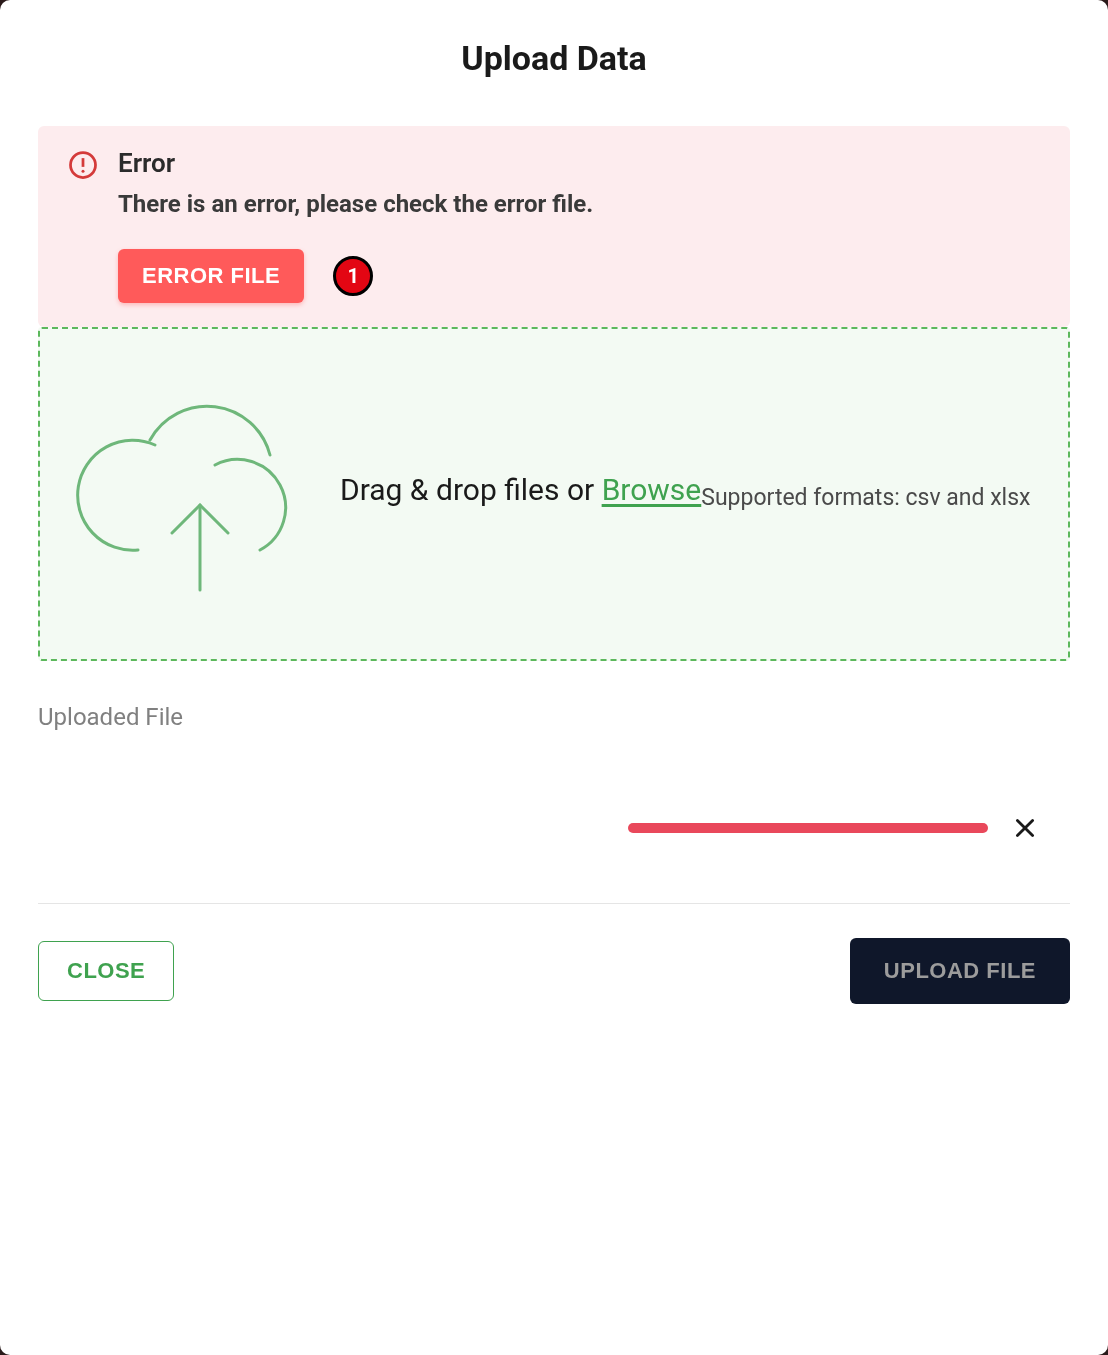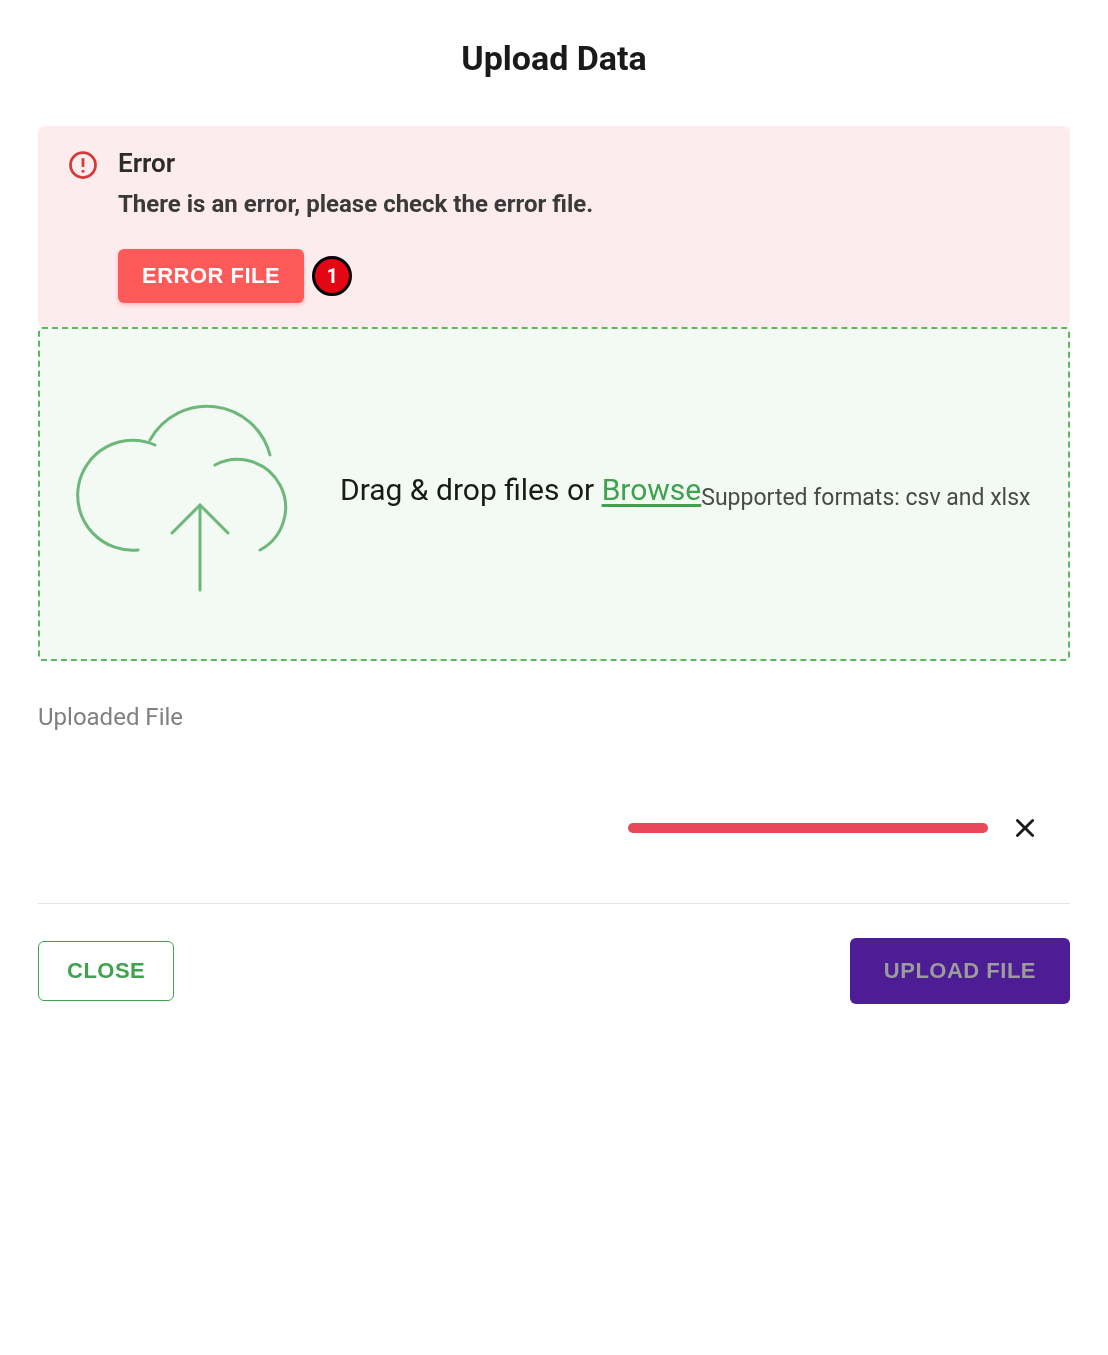--- a/index.html
+++ b/index.html
@@ -6,21 +6,21 @@
   html, body { width: 1108px; height: 1355px; }
   body {
     font-family: -apple-system, BlinkMacSystemFont, "Segoe UI", Roboto, Helvetica, Arial, sans-serif;
     background: #2a1a1a;
     display: flex;
     align-items: flex-start;
     justify-content: center;
   }
   .modal {
     background: #fff;
-    border-radius: 0;
+    border-radius: 10px;
     width: 100%;
     height: 100%;
     padding: 38px 38px 0 38px;
     display: flex;
     flex-direction: column;
   }
   .modal-title {
     font-size: 34px;
     font-weight: 700;
     color: #1a1a1a;
@@ -42,21 +42,21 @@
     font-weight: 600;
     color: #2b2b2b;
     margin-bottom: 12px;
   }
   .error-message {
     font-size: 24px;
     color: #3a3a3a;
     margin-bottom: 31px;
     font-weight: bold;
   }
-  .error-actions { display: flex; align-items: center; gap: 8px; }
+  .error-actions { display: flex; align-items: center; gap: 29px; }
   .error-file-btn {
     background: #ff5a5a;
     color: #fff;
     border: none;
     border-radius: 6px;
     padding: 14px 24px;
     font-size: 22px;
     font-weight: 700;
     letter-spacing: 0.5px;
     cursor: pointer;
@@ -152,21 +152,21 @@
     color: #3fa24f;
     border: 1.5px solid #3fa24f;
     border-radius: 6px;
     padding: 16px 28px;
     font-size: 22px;
     font-weight: 700;
     letter-spacing: 0.5px;
     cursor: pointer;
   }
   .upload-btn {
-    background: #4c1d95;
+    background: #0f172a;
     color: #9c9c9c;
     border: none;
     border-radius: 6px;
     padding: 20px 34px;
     font-size: 22px;
     font-weight: 700;
     letter-spacing: 0.5px;
     cursor: default;
   }
 </style>

